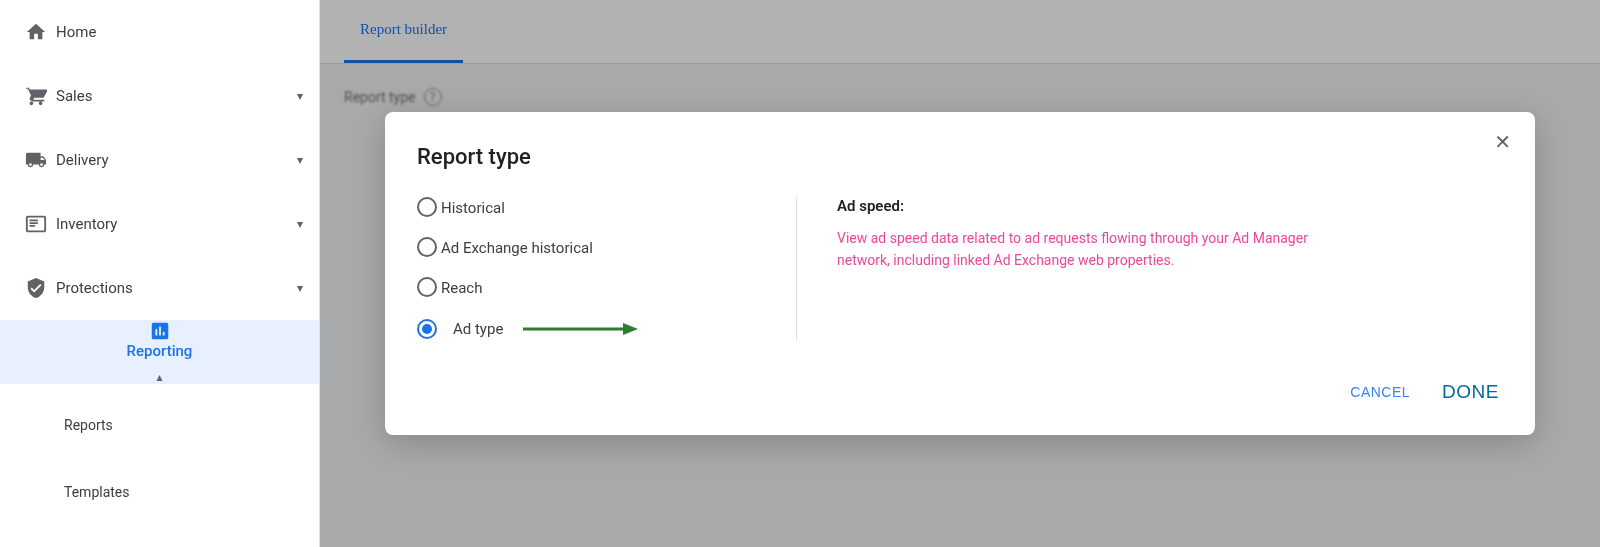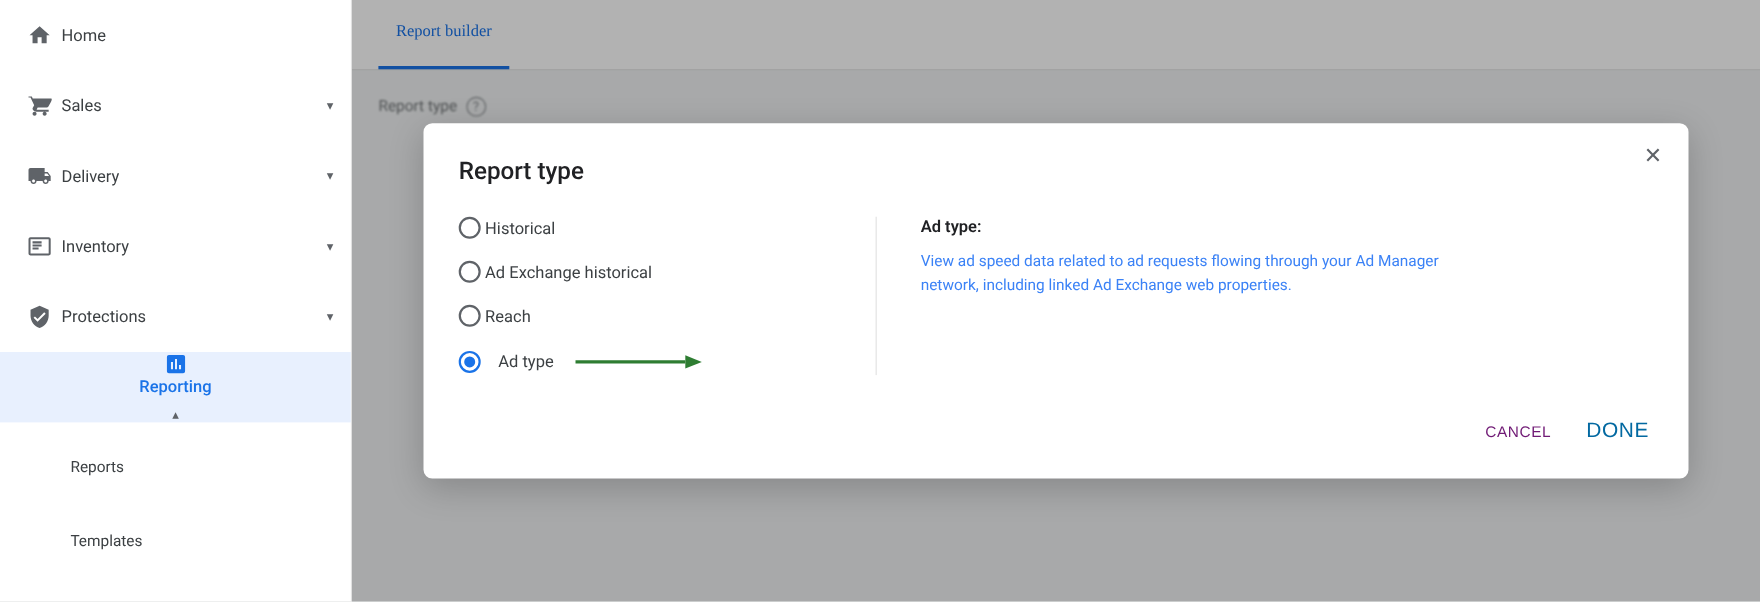--- a/index.html
+++ b/index.html
@@ -231,37 +231,37 @@
 
     .modal-description-title {
       font-size: 15px;
       font-weight: 600;
       color: #202124;
       margin-bottom: 12px;
     }
 
     .modal-description-text {
       font-size: 14px;
-      color: #3b82f6;
+      color: #ec4899;
       line-height: 1.6;
       max-width: 500px;
     }
 
     .modal-footer {
       display: flex;
       justify-content: flex-end;
       align-items: center;
       gap: 24px;
       margin-top: 32px;
     }
 
     .btn-cancel {
       font-size: 14px;
       font-weight: 500;
-      color: #701a75;
+      color: #3b82f6;
       background: none;
       border: none;
       cursor: pointer;
       letter-spacing: 0.5px;
       padding: 8px 4px;
     }
 
     .btn-done {
       font-size: 19px;
       font-weight: 500;
@@ -398,21 +398,21 @@
               <svg width="120" height="24" viewBox="0 0 120 24">
                 <line x1="0" y1="12" x2="100" y2="12" stroke="#2e7d32" stroke-width="3"></line>
                 <polygon points="100,6 115,12 100,18" fill="#2e7d32"></polygon>
               </svg>
             </div>
           </div>
 
         </div>
 
         <div class="modal-right">
-          <div class="modal-description-title">Ad type:</div>
+          <div class="modal-description-title">Ad speed:</div>
           <div class="modal-description-text">View ad speed data related to ad requests flowing through your Ad Manager network, including linked Ad Exchange web properties.</div>
         </div>
 
       </div>
 
       <div class="modal-footer">
         <button class="btn-cancel">CANCEL</button>
         <button class="btn-done">DONE</button>
       </div>
 

